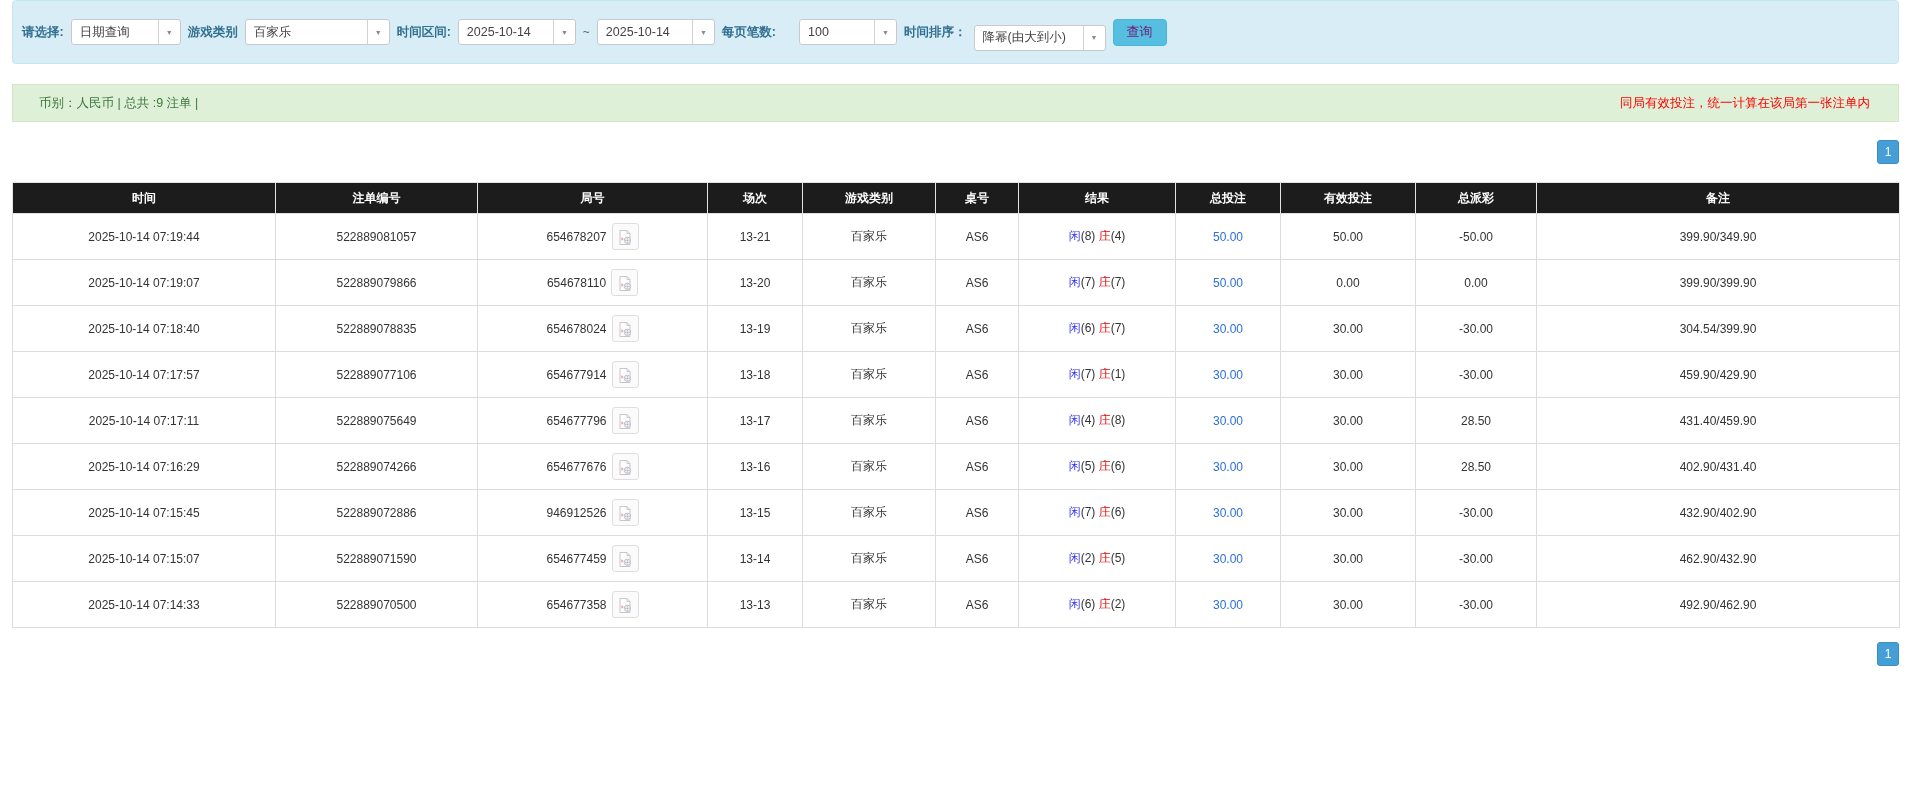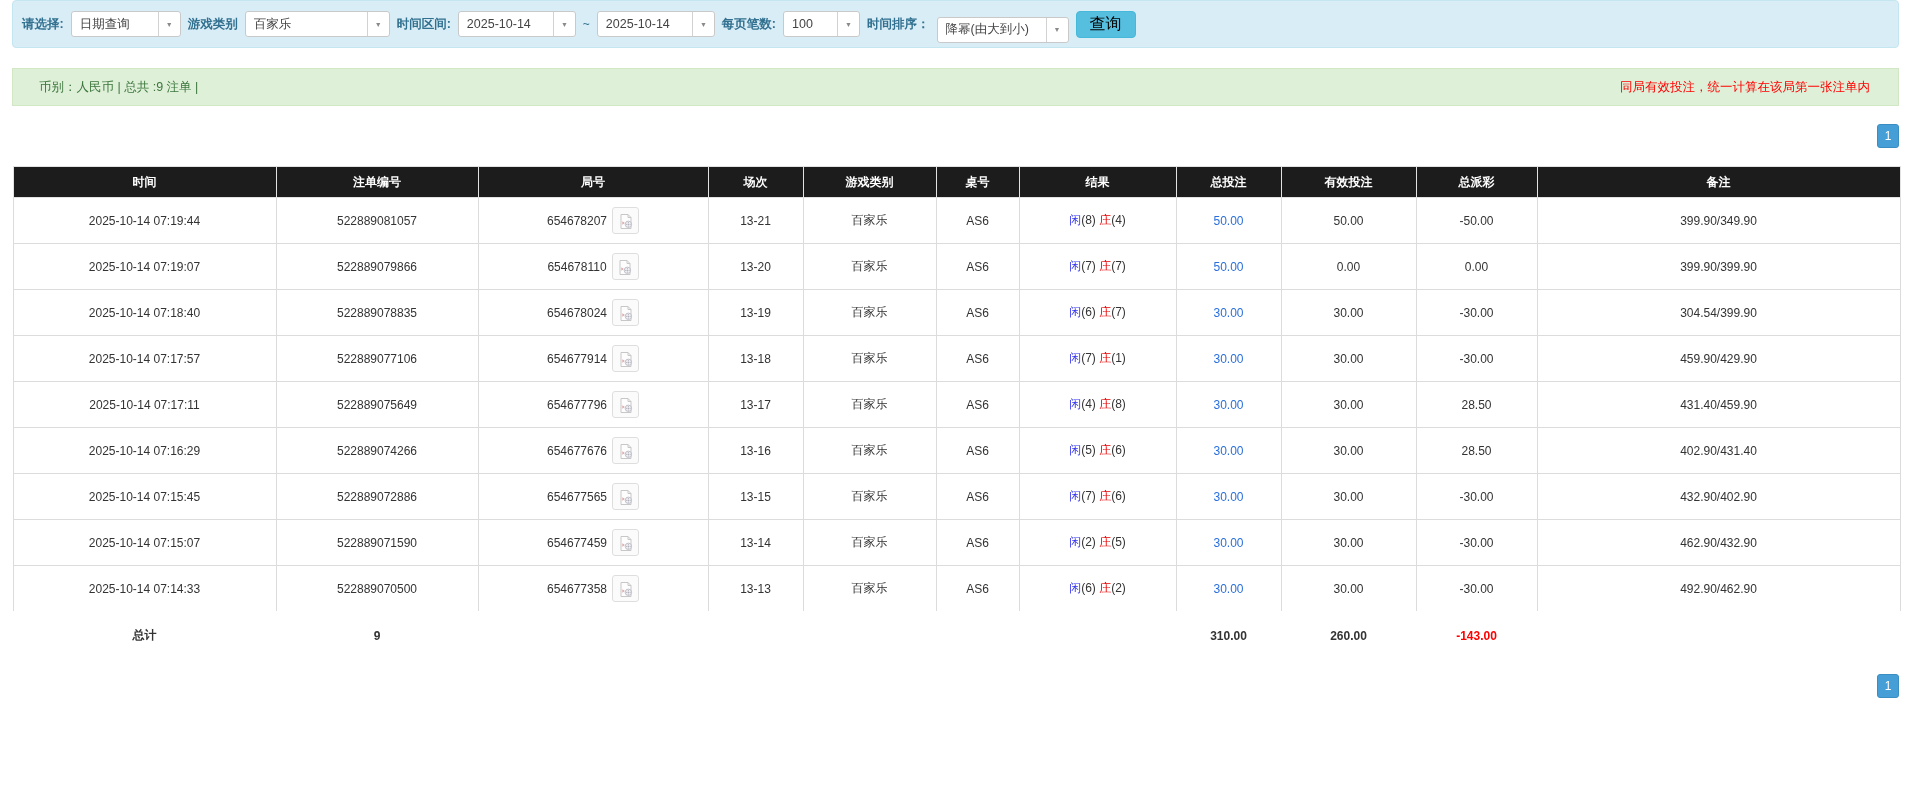--- a/index.html
+++ b/index.html
@@ -3,29 +3,29 @@
 <meta charset="utf-8">
 <style>
   html,body{margin:0;padding:0;background:#fff;}
   body{width:1911px;height:787px;font-family:"Liberation Sans","DejaVu Sans",sans-serif;color:#333;overflow:hidden;}
   .page{padding:0 12px;}
 
   .page-title{font-size:18px;font-weight:400;color:#222;margin:16px 0 12px 0;}
 
   
   .filter-bar{height:46px;background:#d9edf7;border:1px solid #c3e6f0;border-radius:4px;
-    display:flex;align-items:center;gap:7px;padding:0 9px;margin-bottom:20px;}
+    display:flex;align-items:center;gap:7px;padding:8px 9px;margin-bottom:20px;}
   .flabel{font-size:12.5px;font-weight:bold;color:#31708f;white-space:nowrap;}
   .combo{display:flex;align-items:stretch;background:#ffffff;border:1px solid #c9c9c9;border-radius:3px;height:26px;box-sizing:border-box;}
   .combo-text{display:flex;align-items:center;padding:0 8px;font-size:12.5px;color:#444;flex:1;white-space:nowrap;overflow:hidden;}
   .combo-arrow{width:21px;border-left:1px solid #d2d2d2;display:flex;align-items:center;justify-content:center;
     color:#8a8a8a;font-size:7px;}
-  .w-query{width:110px;} .w-game{width:145px;} .w-date{width:118px;} .w-size{width:77px;} .w-sort{width:132px;margin-top:11px;}
+  .w-query{width:110px;} .w-game{width:145px;} .w-date{width:118px;} .w-size{width:98px;margin-left:16px;} .w-sort{width:132px;margin-top:11px;}
   .tilde{font-size:12px;color:#31708f;}
-  .search-btn{background:#56bede;border:1px solid #46b8da;color:#000000;font-size:16px;height:27px;
+  .search-btn{background:#56bede;border:1px solid #46b8da;color:#701a75;font-size:13px;height:27px;
     padding:0 13px;border-radius:4px;cursor:pointer;font-family:inherit;}
 
   
   .summary-bar{height:36px;background:#dff0d8;border:1px solid #d2e8c4;border-radius:0;
     display:flex;align-items:center;justify-content:space-between;padding:0 28px 0 26px;margin-bottom:18px;}
   .summary-left{font-size:12.5px;color:#3c763d;}
   .summary-right{font-size:12.5px;color:#f00;}
 
   
   .pager{display:flex;justify-content:flex-end;}
@@ -342,21 +342,21 @@
     </td>
     <td>30.00</td>
     <td>28.50</td>
     <td>402.90/431.40</td>
   </tr>
         <tr>
     <td>2025-10-14 07:15:45</td>
     <td>522889072886</td>
     <td>
       <span class="round-cell-inner">
-        <span>654677565</span>
+        <span>946912526</span>
         <button class="video-btn">
           <svg width="16" height="16" viewBox="0 0 16 16">
             <path d="M3 1.5h7l3 3v11H3z" fill="#fdfdfd" stroke="#b5b5b5" stroke-width="1"></path>
             <path d="M10 1.5v3h3" fill="none" stroke="#b5b5b5" stroke-width="1"></path>
             <path d="M4.3 8.2l2.6 1.8-2.6 1.8z" fill="#cf8f8f"></path>
             <circle cx="10.4" cy="11.3" r="3.2" fill="#ececf2" stroke="#9a9aa8" stroke-width="0.8"></circle>
             <circle cx="10.4" cy="11.3" r="0.9" fill="#9a9aa8"></circle>
             <circle cx="10.4" cy="9.5" r="0.6" fill="#9a9aa8"></circle>
             <circle cx="10.4" cy="13.1" r="0.6" fill="#9a9aa8"></circle>
             <circle cx="8.6" cy="11.3" r="0.6" fill="#9a9aa8"></circle>
@@ -444,33 +444,20 @@
     </td>
     <td>
       <a class="bet-link">30.00</a>
     </td>
     <td>30.00</td>
     <td class="neg">-30.00</td>
     <td>492.90/462.90</td>
   </tr>
       </tbody>
     <tbody>
-      <tr class="summary">
-        <td>总计</td>
-        <td>9</td>
-        <td></td>
-          <td></td>
-          <td></td>
-        <td></td>
-          <td></td>
-        <td>310.00</td>
-        <td>260.00</td>
-        <td class="neg">-143.00</td>
-        <td></td>
-      </tr>
     </tbody>
   </table>
 
   <div class="pager bottom">
     <button class="page-btn">1</button>
   </div>
 
 </div>
 
 </body></html>

